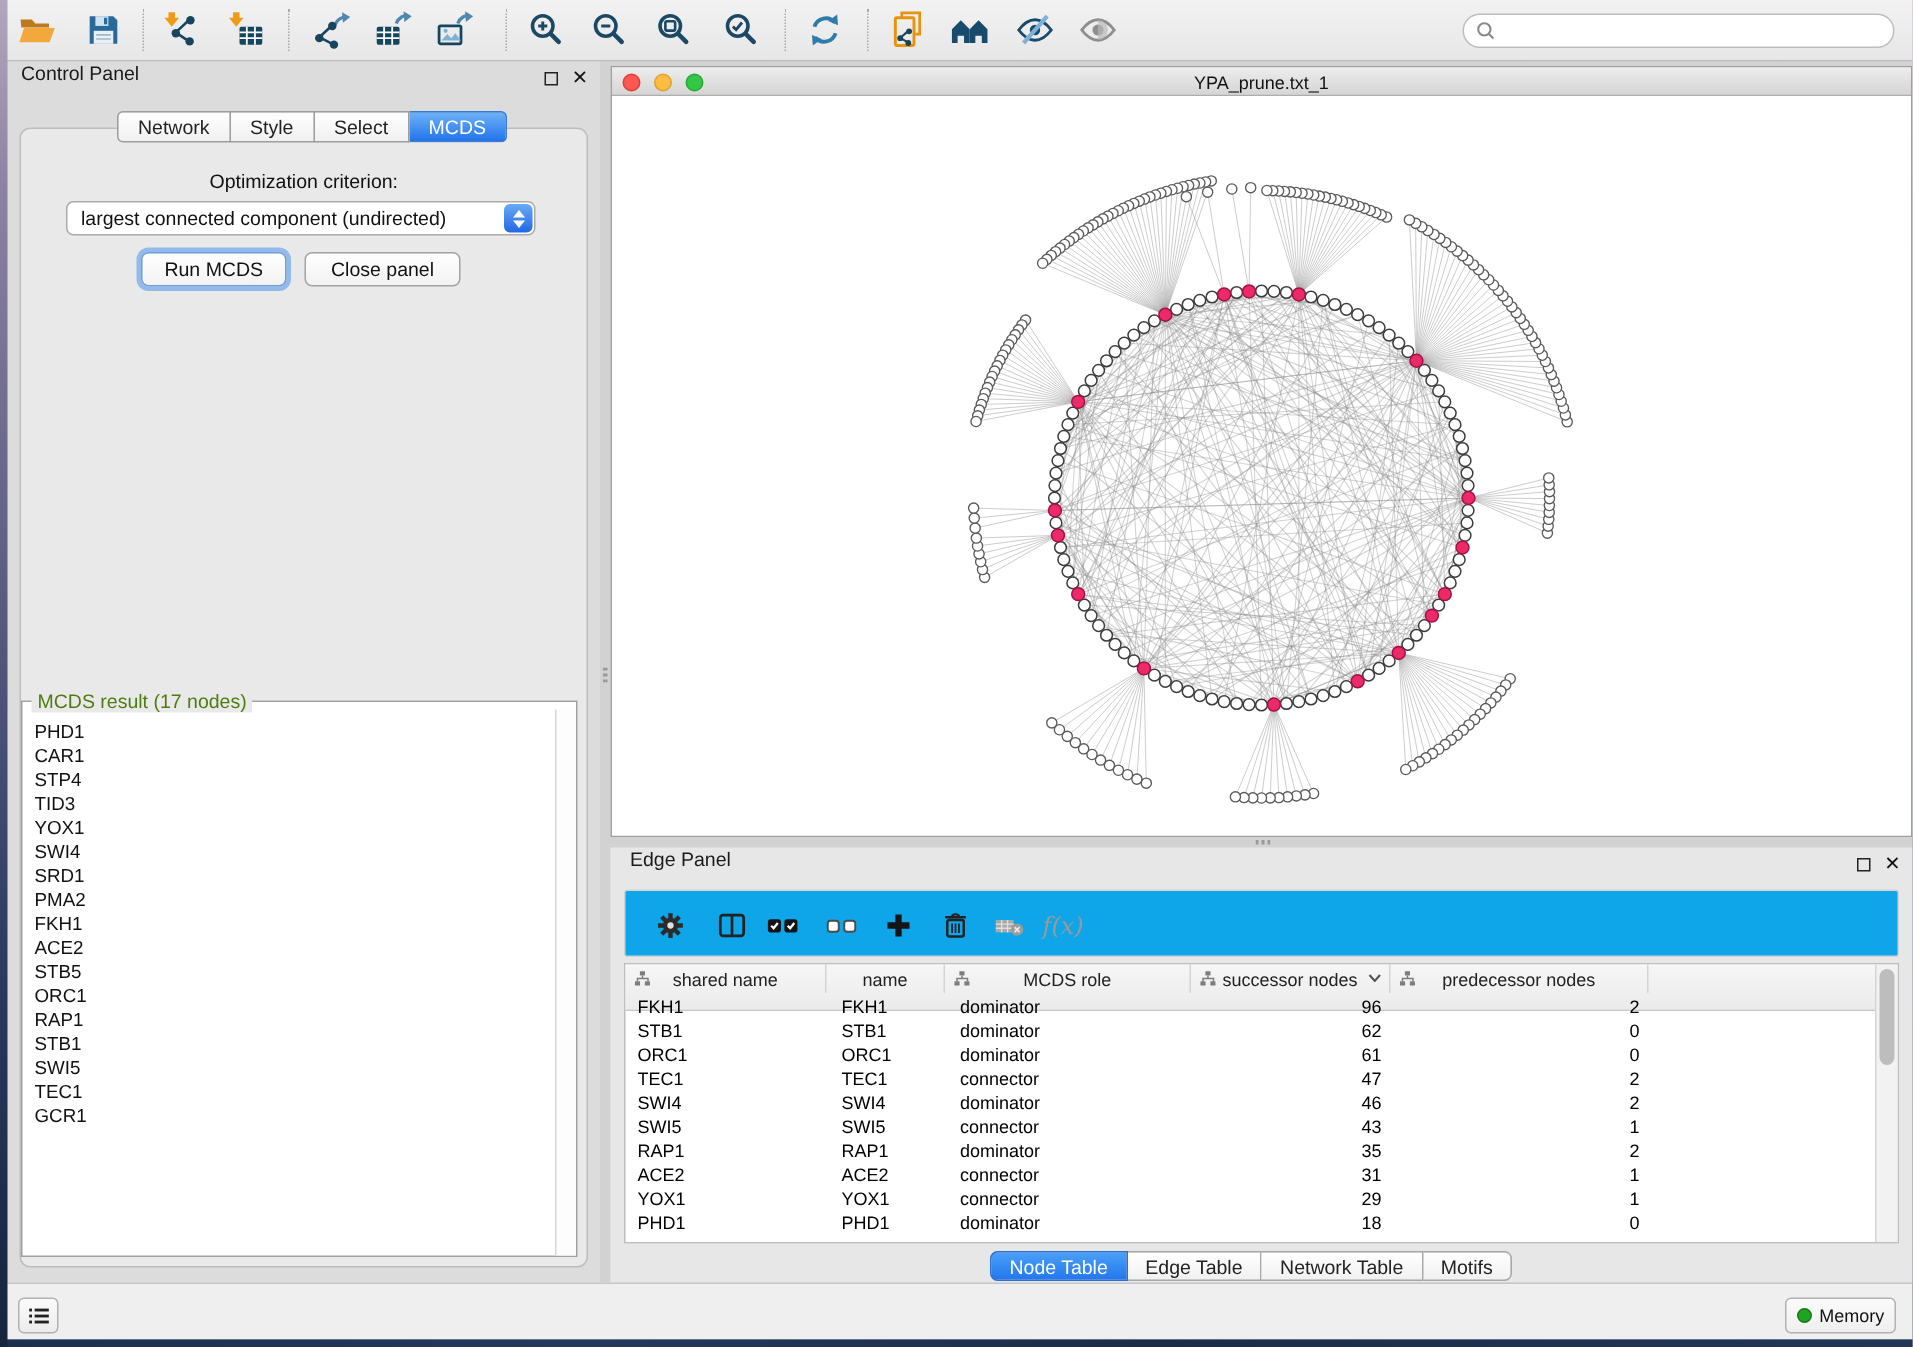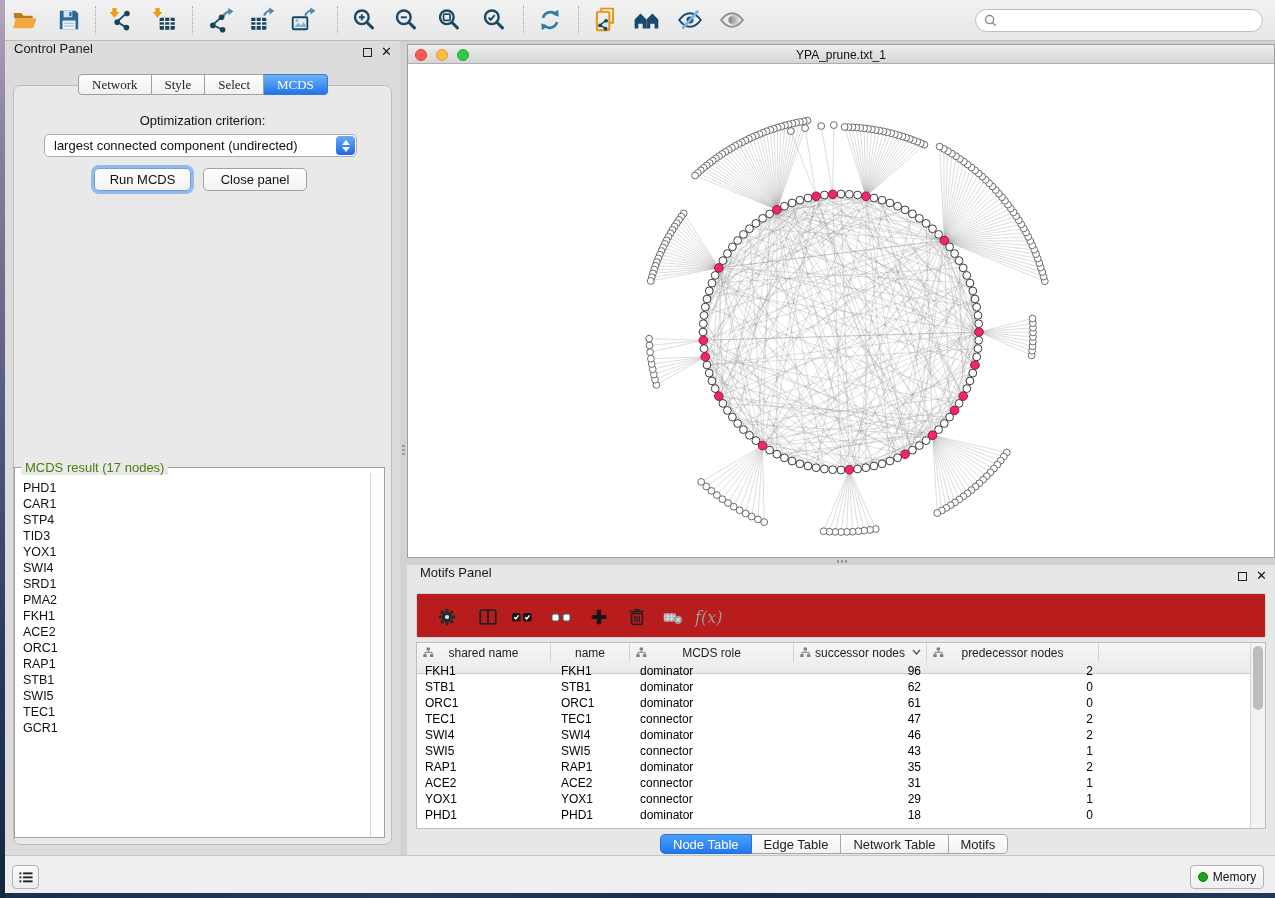--- a/index.html
+++ b/index.html
@@ -25,21 +25,21 @@
 
   
   .cp { position:absolute; left:5px; top:41px; width:395px; height:814px; background:#dcdcdc; }
   .panel-titlebar { position:absolute; left:0; top:0; width:100%; height:26px; }
   .panel-title { position:absolute; left:9px; top:0; font-size:13px; color:#1a1a1a; }
   .panel-icons { position:absolute; right:8px; top:6px; display:flex; gap:9px; align-items:center; }
   .float-ico { width:9px; height:9px; border:1.5px solid #222; display:inline-block; }
   .close-ico { font-size:13px; font-weight:bold; color:#111; line-height:10px; }
   .cp-inner { position:absolute; left:8px; top:44px; width:379px; height:760px;
     background:#e9e9e9; border:1px solid #bdbdbd; border-radius:7px; }
-  .cp-tabs { position:absolute; left:73px; top:33px; height:21px; display:flex; z-index:5;font-family:Liberation Serif, serif; }
+  .cp-tabs { position:absolute; left:73px; top:33px; height:21px; display:flex; z-index:5; }
   .cp-tab { height:21px; padding:0 13px; font-size:13px; color:#222; line-height:20px;
     background:linear-gradient(180deg,#ffffff,#f0f0f0); border:1px solid #9e9e9e; border-left:none; }
   .cp-tab:first-child { border-left:1px solid #9e9e9e; border-radius:4px 0 0 4px; }
   .cp-tab:last-child { border-radius:0 4px 4px 0; }
   .cp-tab.active { background:linear-gradient(180deg,#6db2f8,#2273eb); color:#fff; border-color:#3a7bd0; }
   .opt-label { position:absolute; left:0; top:72px; width:100%; text-align:center; font-size:13px; color:#111; }
   .mac-select { position:absolute; left:39px; top:93px; width:313px; height:23px; background:#fff;
     border:1px solid #ababab; border-radius:5px; font-size:13px; color:#111; display:flex; align-items:center;
     padding-left:9px; cursor:pointer; }
   .stepper { position:absolute; right:1px; top:1px; width:19px; height:19px; border-radius:4px;
@@ -75,21 +75,21 @@
   .tl { position:absolute; top:3.5px; width:12px; height:12px; border-radius:50%; }
   .net-title { position:absolute; width:100%; text-align:center; top:3px; font-size:12px; color:#111; }
   .net-canvas { position:absolute; left:0; top:19px; width:866px; height:493px; background:#fff; cursor:default; }
 
   
   .hsplit { position:absolute; left:407px; top:558px; width:868px; height:7px; background:#d2d2d2; }
   .hgrip { position:absolute; left:430px; top:2px; width:10px; height:3px;
     background:linear-gradient(90deg,#9a9a9a 2px,transparent 2px); background-size:4px 3px; }
   .table-panel { position:absolute; left:407px; top:565px; width:868px; height:290px; background:#e7e7e7; }
   .tp-toolbar { position:absolute; left:9px; top:28px; width:850px; height:45px;
-    background:#b91c1c; border:1px solid #d2d2d2; border-radius:2px; }
+    background:#0ea5e9; border:1px solid #d2d2d2; border-radius:2px; }
   .tp-btn { position:absolute; top:6px; width:34px; height:33px; border:none; background:transparent;
     display:flex; align-items:center; justify-content:center; cursor:pointer; }
   .tbl { position:absolute; left:9px; top:77px; width:850px; height:187px; background:#fff;
     border:1px solid #bebebe; }
   .tbl-head { position:absolute; left:0; top:0; height:31px; width:834px; display:flex;
     background:linear-gradient(180deg,#f6f6f6,#ebebeb); border-bottom:1px solid #c9c9c9; }
   .th { position:relative; height:19px; display:flex; align-items:center; justify-content:center;
     border-right:1px solid #d4d4d4; font-size:12px; color:#222; cursor:pointer; }
   .th .hier { position:absolute; left:6px; top:4px; }
   .th .sort { position:absolute; right:5px; top:6px; }
@@ -292,20 +292,21 @@
           <div class="mcds-item">PHD1</div>
           <div class="mcds-item">CAR1</div>
           <div class="mcds-item">STP4</div>
           <div class="mcds-item">TID3</div>
           <div class="mcds-item">YOX1</div>
           <div class="mcds-item">SWI4</div>
           <div class="mcds-item">SRD1</div>
           <div class="mcds-item">PMA2</div>
           <div class="mcds-item">FKH1</div>
           <div class="mcds-item">ACE2</div>
+          <div class="mcds-item">STB5</div>
           <div class="mcds-item">ORC1</div>
           <div class="mcds-item">RAP1</div>
           <div class="mcds-item">STB1</div>
           <div class="mcds-item">SWI5</div>
           <div class="mcds-item">TEC1</div>
           <div class="mcds-item">GCR1</div>
         </div>
       <div class="result-scroll"></div>
     </div>
   </div>
@@ -1080,21 +1081,21 @@
           </g>
         </svg></div>
   </div>
 
   <div class="hsplit">
       <div class="hgrip"></div>
     </div>
 
   <div class="table-panel">
     <div class="panel-titlebar">
-      <span class="panel-title" style="left:13px">Motifs Panel</span>
+      <span class="panel-title" style="left:13px">Edge Panel</span>
       <span class="panel-icons">
         <span class="float-ico"></span>
         <span class="close-ico">✕</span>
       </span>
     </div>
     <div class="tp-toolbar">
       <button class="tp-btn" style="left:13px">
         <svg width="22" height="22" viewBox="0 0 24 24">
           <g stroke="#2b2b2b" stroke-width="3.2">
             <path d="M12 3v18M3 12h18M5.6 5.6l12.8 12.8M18.4 5.6L5.6 18.4"></path>

